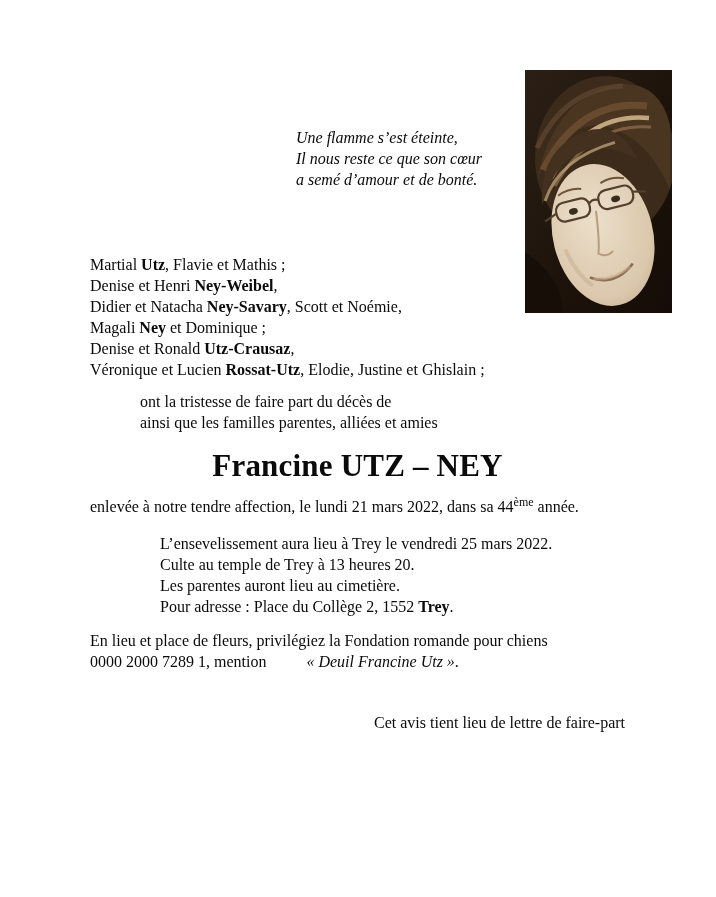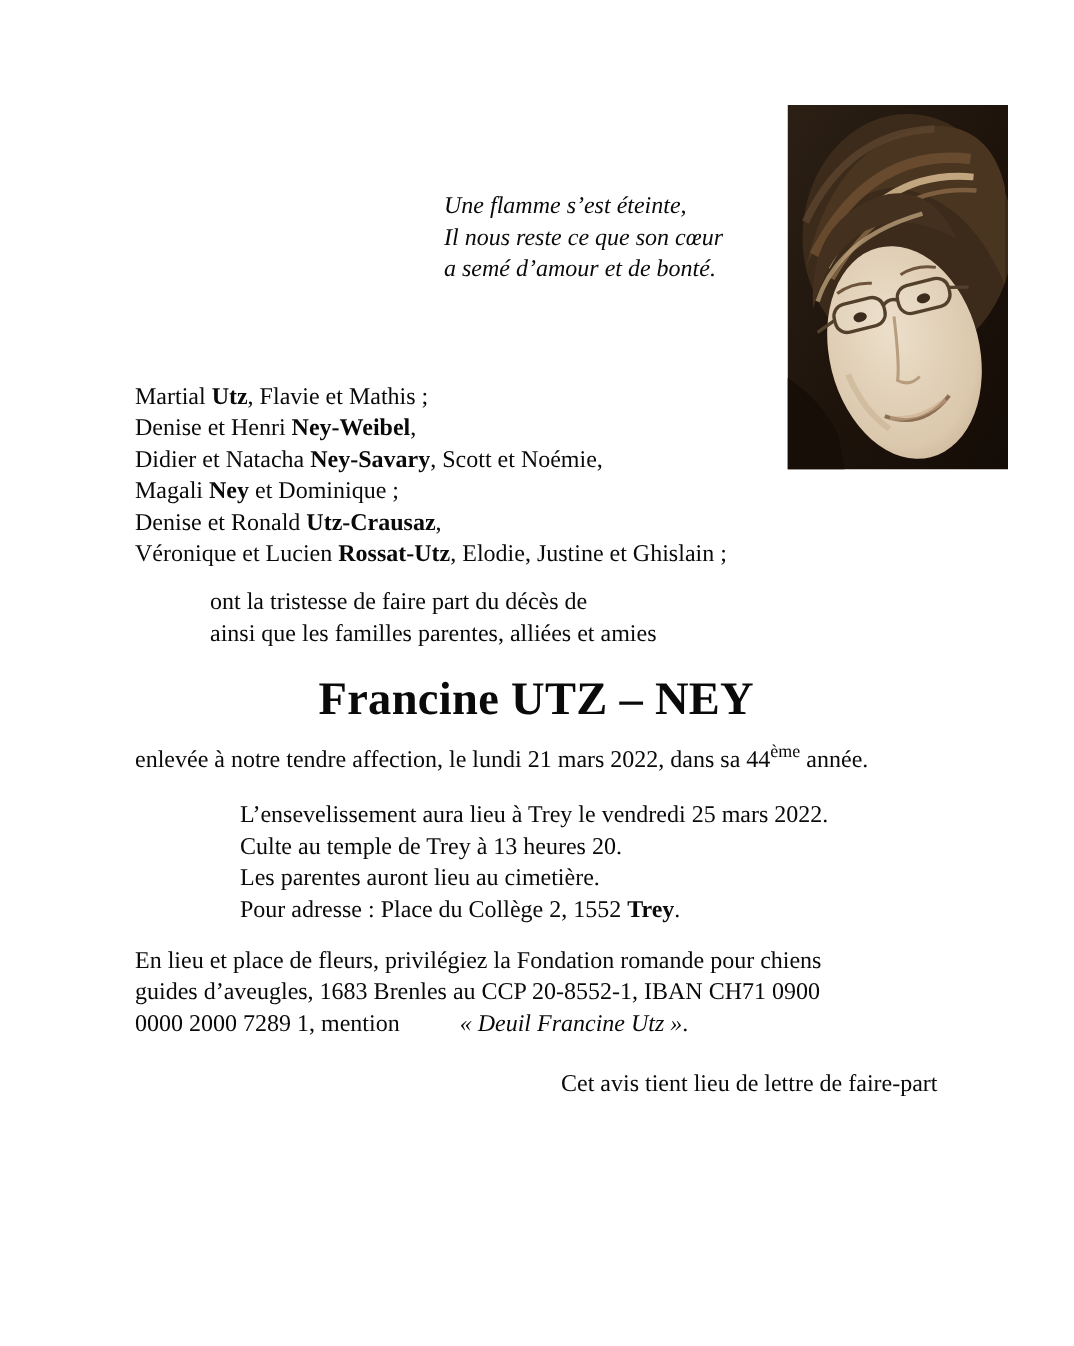--- a/index.html
+++ b/index.html
@@ -134,19 +134,18 @@
 
   <div class="abs funeral">
       <div class="tline"><span>L’ensevelissement aura lieu à Trey le vendredi 25 mars 2022.</span></div>
       <div class="tline"><span>Culte au temple de Trey à 13 heures 20.</span></div>
       <div class="tline"><span>Les parentes auront lieu au cimetière.</span></div>
       <div class="tline"><span>Pour adresse : Place du Collège 2, 1552 </span><span class="b">Trey</span><span>.</span></div>
     </div>
 
   <div class="abs donation">
       <div class="tline"><span>En lieu et place de fleurs, privilégiez la Fondation romande pour chiens</span></div>
-      <div class="tline"><span>guides d’aveugles, 1683 Brenles au CCP 20-8552-1, IBAN CH71 0900</span></div>
       <div class="tline"><span>0000 2000 7289 1, mention </span><span class="i">« Deuil Francine Utz »</span><span>.</span></div>
     </div>
 
   <div class="abs footer-note">Cet avis tient lieu de lettre de faire-part</div>
 
 </div>
 
 </body></html>

